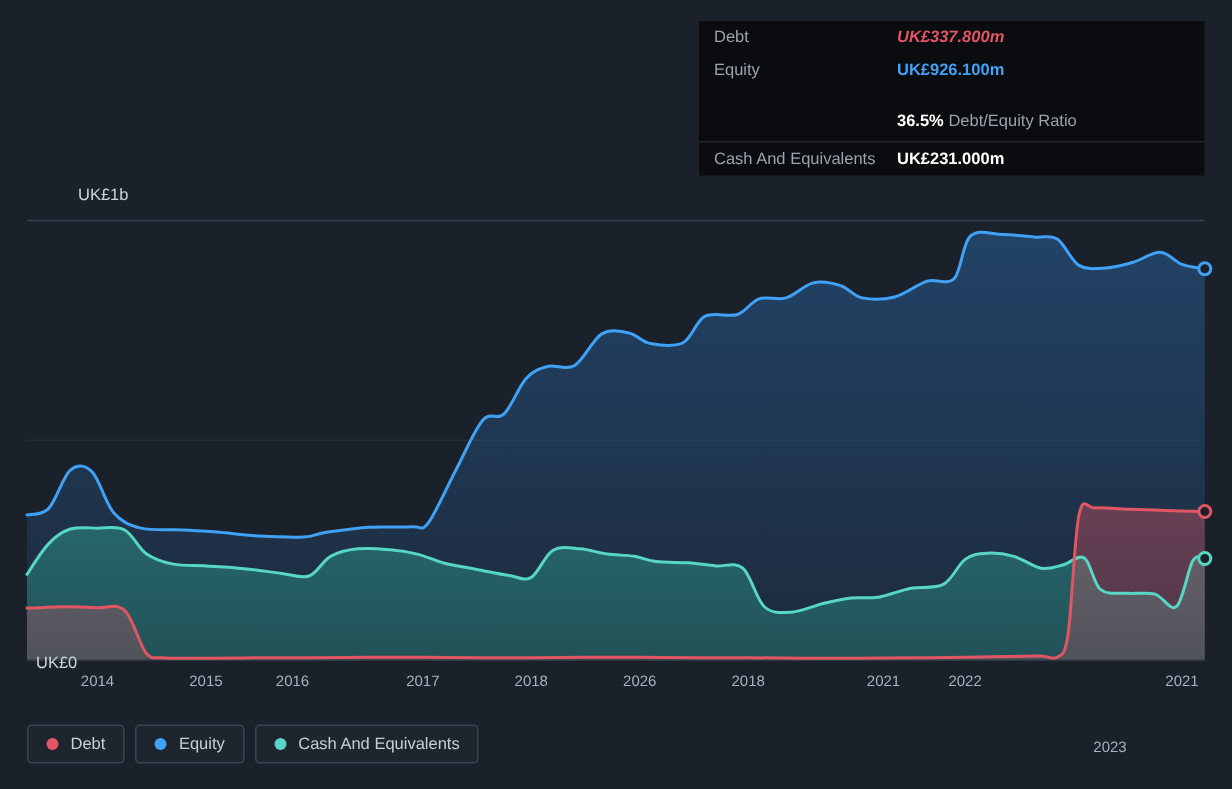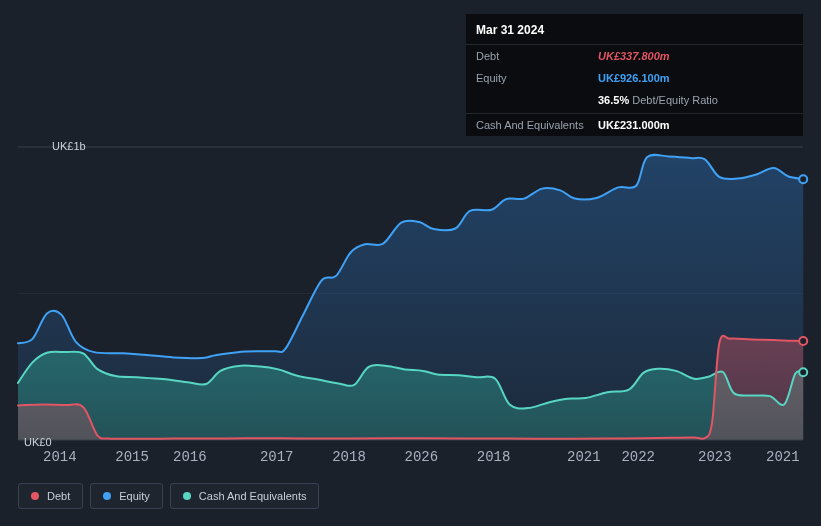--- a/index.html
+++ b/index.html
@@ -9,31 +9,31 @@
     font-family:"Liberation Sans", sans-serif;
     position:relative;
     overflow:hidden;
   }
   .stage{position:absolute;inset:0;}
   #chart-svg{position:absolute;left:0;top:0;}
   .grid-top,.grid-bottom{stroke:#39404d;stroke-width:1;}
   .grid-mid{stroke:#2a3240;stroke-width:1;opacity:.6;}
   .series-line{fill:none;stroke-width:2;stroke-linejoin:round;stroke-linecap:round;}
   .y-label{position:absolute;color:#cdd4de;font-size:11px;left:24px;}
-  .y-label.top{top:140px;padding-left:28px;}
+  .y-label.top{top:124px;padding-left:28px;}
   .y-label.bottom{top:436px;}
-  .x-tick{position:absolute;top:449px;width:44px;margin-left:-22px;color:#a9b2c0;font-size:14px;font-family:Liberation Mono, monospace;}
+  .x-tick{position:absolute;top:449px;width:44px;margin-left:-22px;text-align:center;color:#a9b2c0;font-size:10px;}
   
   .tooltip{
     position:absolute;left:466px;top:14px;width:337px;
     background:#0a0c10;color:#fff;z-index:5;box-sizing:border-box;
   }
   .tt-header{padding:9px 10px 7px;font-weight:bold;font-size:12px;color:#ffffff;border-bottom:1px solid #23272e;}
   .tt-row{display:flex;align-items:center;padding:4px 10px;font-size:11px;line-height:14px;}
-  .tt-row.ratio{border-bottom:1px solid #23272e;padding-bottom:6px;}
+  .tt-row.ratio{border-bottom:1px solid #23272e;padding-bottom:6px;margin-top:12px;}
   .tt-label{width:122px;flex-shrink:0;color:#9aa3ae;font-weight:normal;}
   .tt-value{font-weight:bold;}
   .tt-value.debt{color:#e25563;font-style:italic;}
   .tt-value.equity{color:#3fa2f7;}
   .tt-value.cash{color:#ffffff;}
   .ratio-val{color:#ffffff;font-weight:bold;}
   .ratio-text{color:#9aa3ae;font-weight:normal;}
   
   .legend{position:absolute;left:18px;top:483px;display:flex;gap:7px;}
   .legend-item{
@@ -85,26 +85,25 @@
   <div id="x-axis">
       <span class="x-tick" style="left: 65px;">2014</span>
       <span class="x-tick" style="left: 137.3px;">2015</span>
       <span class="x-tick" style="left: 195px;">2016</span>
       <span class="x-tick" style="left: 281.9px;">2017</span>
       <span class="x-tick" style="left: 354.2px;">2018</span>
       <span class="x-tick" style="left: 426.5px;">2026</span>
       <span class="x-tick" style="left: 498.8px;">2018</span>
       <span class="x-tick" style="left: 589px;">2021</span>
       <span class="x-tick" style="left: 643.4px;">2022</span>
-      <span class="x-tick" style="left: 720px;">2023</span>
+      <span class="x-tick" style="left: 740px; margin-top: 44px;">2023</span>
       <span class="x-tick" style="left: 788px;">2021</span>
     </div>
 
   <div class="tooltip">
-    <div class="tt-header">Mar 31 2024</div>
     <div class="tt-row">
       <span class="tt-label">Debt</span>
       <span class="tt-value debt">UK£337.800m</span>
     </div>
     <div class="tt-row">
       <span class="tt-label">Equity</span>
       <span class="tt-value equity">UK£926.100m</span>
     </div>
     <div class="tt-row ratio">
       <span class="tt-label"></span>

